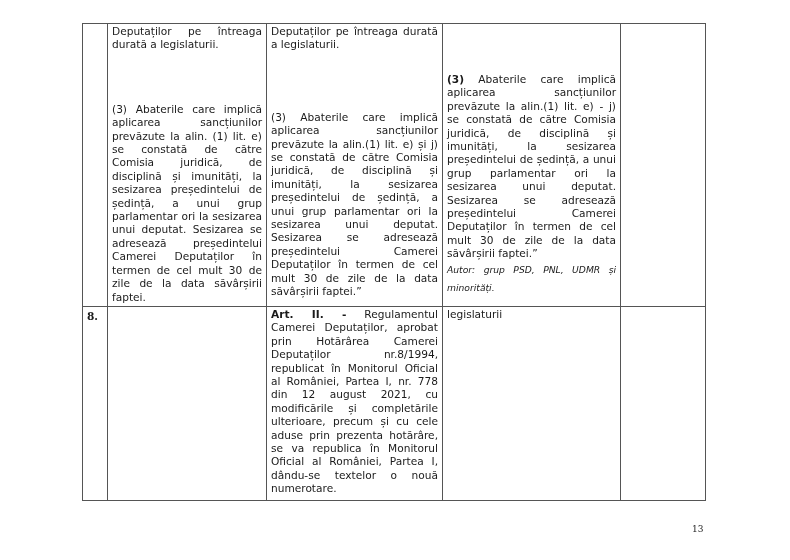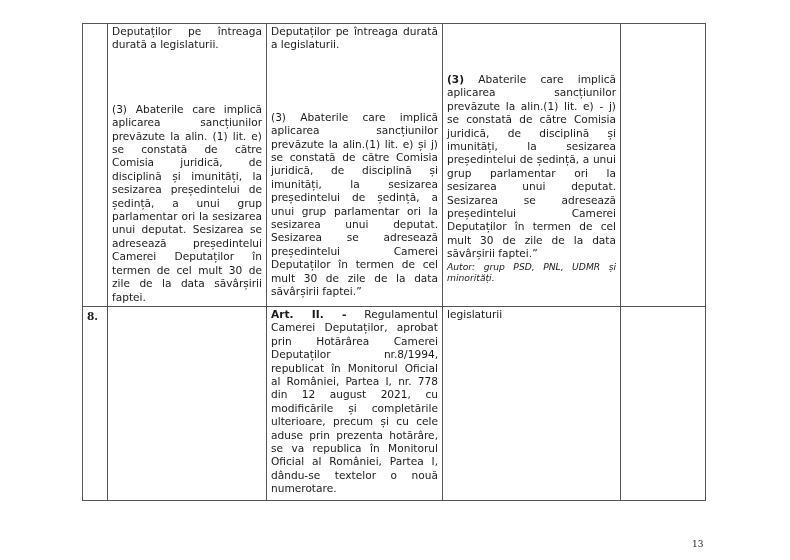--- a/index.html
+++ b/index.html
@@ -12,27 +12,27 @@
     position: absolute; left: 82px; top: 23px;
     border-collapse: collapse; table-layout: fixed; width: 623px;
   }
   table.doc td {
     border: 1px solid #555; vertical-align: top; padding: 1px 4px 2px 4px;
     font-size: 10.6px; line-height: 13.4px;
   }
   .just { text-align: justify; text-align-last: left; }
   .num { font-family: "DejaVu Serif", "Liberation Serif", serif; font-weight: bold; font-size: 10px; padding-top: 3px !important; }
   .b { font-weight: bold; }
-  .author { font-style: italic; font-size: 9.2px; line-height: 11px; display: block; }
+  .author { font-style: italic; font-size: 9.2px; line-height: 18px; display: block; }
   .spacer1 { height: 51px; }
   .spacer2 { height: 59px; }
   .spacer3 { height: 48px; }
   .pagenum {
     position: absolute; left: 692px; top: 524px;
-    font-family: "DejaVu Serif", "Liberation Serif", serif; font-size: 9px; color: #222; margin-top: 15px;
+    font-family: "DejaVu Serif", "Liberation Serif", serif; font-size: 9px; color: #222;
   }
 </style>
 </head>
 <body>
 
 <div class="page">
   <table class="doc">
     <colgroup>
       <col style="width:25px">
       <col style="width:159px">

